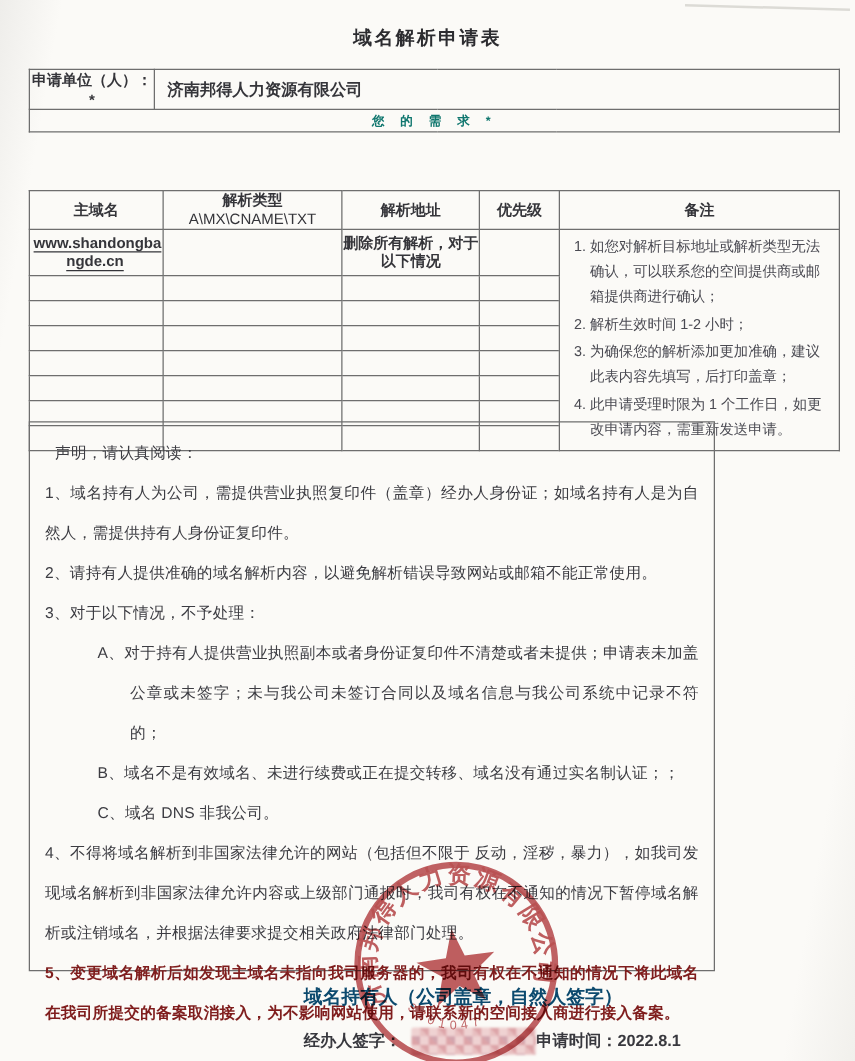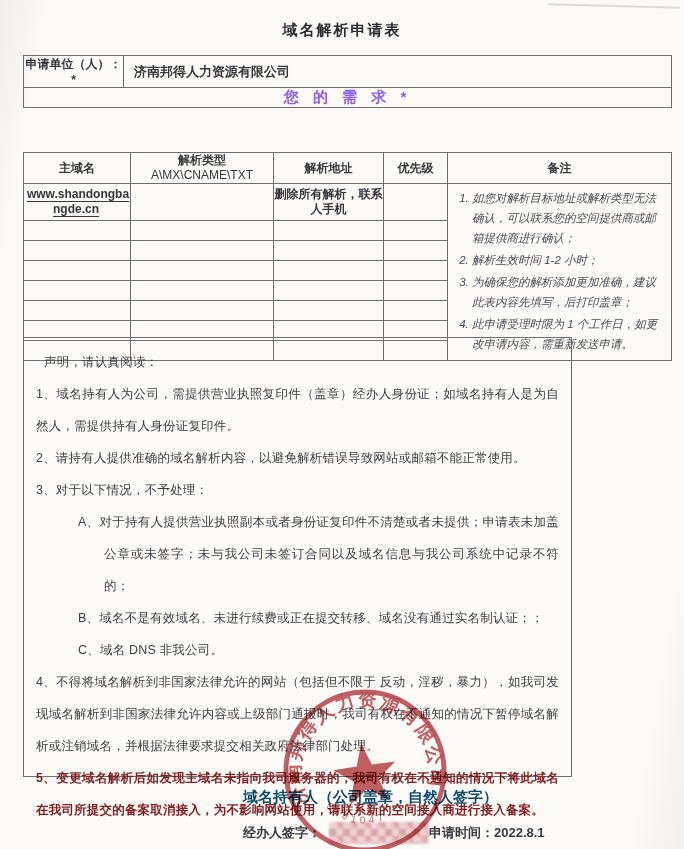--- a/index.html
+++ b/index.html
@@ -27,33 +27,33 @@
   .info-table { position: absolute; top: 55px; left: 23px; width: 648px; }
   .info-table td { text-align: center; vertical-align: middle; color: #35353a; }
   .info-table .lbl { font-weight: bold; font-size: 12px; }
   .info-table .val { font-weight: 600; font-size: 13px; }
   .info-table .left { text-align: left; padding-left: 10px; }
   .r1 { height: 28px; }
   .r2 { height: 27px; }
   .r3 { height: 25px; }
   .needs-hd td {
     height: 18px; text-align: center; font-weight: bold;
-    font-size: 15px; letter-spacing: 5px; color: #8b5cf6;
+    font-size: 10px; letter-spacing: 5px; color: #0f766e;
   }
   .u { text-decoration: underline; text-underline-offset: 3px; padding: 0 12px; }
 
   
   .needs-table { position: absolute; top: 152px; left: 23px; width: 648px; }
   .needs-table td { vertical-align: middle; text-align: center; color: #35353a; }
   .needs-table .hd td { height: 31px; font-weight: bold; font-size: 12px; }
   .needs-table .hd .two-line { line-height: 15px; }
   .needs-table .data td { height: 30px; font-weight: 600; line-height: 15px; }
   .needs-table .data .break { word-break: break-all; }
   .needs-table .empty td { height: 17px; }
-  .remarks { vertical-align: top !important; text-align: left !important; padding: 4px 6px 4px 4px; font-style: italic; }
+  .remarks { vertical-align: top !important; text-align: left !important; padding: 4px 6px 4px 4px; }
   .remarks ol { margin: 0; padding-left: 20px; font-weight: normal; }
   .remarks li { font-size: 11.5px; line-height: 20px; color: #4a4a52; margin-bottom: 2px; text-align: left; }
 
   
   .decl {
     position: absolute; top: 337px; left: 23px; width: 549px; height: 440px;
     border: 1px solid #6e6e6e; padding: 8px 12px 0 12px;
   }
   .decl p {
     font-size: 12.5px; line-height: 32px; color: #3c3c42;
@@ -127,21 +127,21 @@
       <div class="two-line">解析类型</div>
       <div class="two-line" style="font-weight:normal">A\MX\CNAME\TXT</div>
     </td>
     <td>解析地址</td>
     <td>优先级</td>
     <td>备注</td>
   </tr>
   <tr class="data">
     <td><span class="u break" style="padding:0 2px">www.shandongbangde.cn</span></td>
     <td></td>
-    <td>删除所有解析，联系人手机</td>
+    <td>删除所有解析，对于以下情况</td>
     <td></td>
     <td class="remarks" rowspan="8">
       <ol>
         <li>如您对解析目标地址或解析类型无法确认，可以联系您的空间提供商或邮箱提供商进行确认；</li>
         <li>解析生效时间 1-2 小时；</li>
         <li>为确保您的解析添加更加准确，建议此表内容先填写，后打印盖章；</li>
         <li>此申请受理时限为 1 个工作日，如更改申请内容，需重新发送申请。</li>
       </ol>
     </td>
   </tr>

